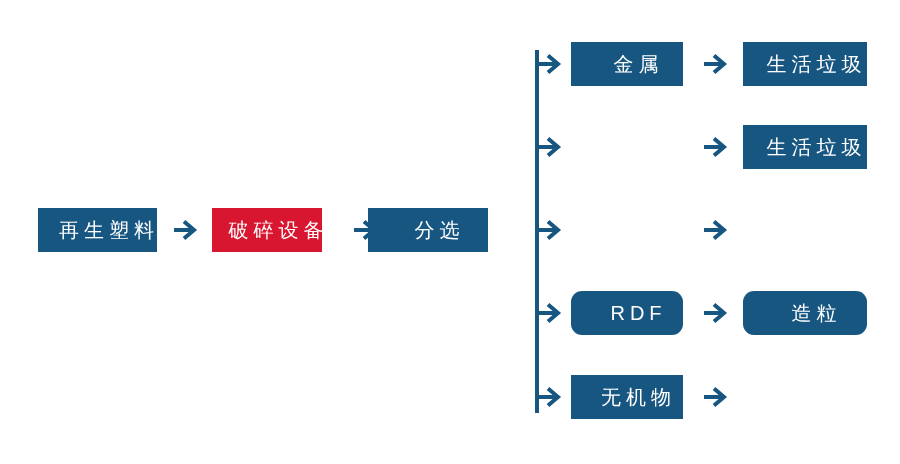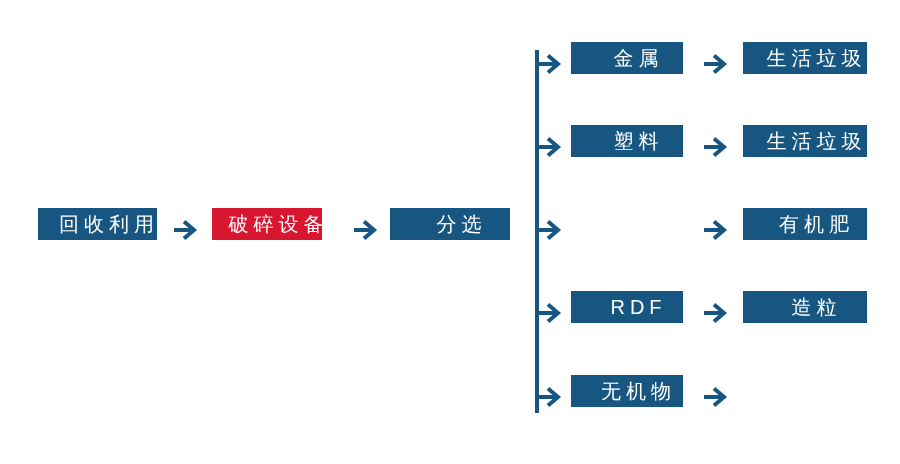--- a/index.html
+++ b/index.html
@@ -14,49 +14,49 @@
   }
   .canvas {
     position: relative;
     width: 900px;
     height: 464px;
     background: #ffffff;
     overflow: hidden;
   }
   .node {
     position: absolute;
-    height: 32px;
+    height: 44px;
     display: flex;
     align-items: center;
     justify-content: center;
     color: var(--text);
     font-size: 20px;
     font-weight: 500;
     letter-spacing: 5px;
     padding-left: 23px; 
     box-sizing: border-box;
     white-space: nowrap;
   }
   .blue { background: var(--blue); }
   .red  { background: var(--red); }
 
   
   .node-source   { left: 38px;  top: 208px; width: 119px; }
   .node-crusher  { left: 212px; top: 208px; width: 110px; }
-  .node-sorting  { left: 390px; top: 208px; width: 120px; font-family: Liberation Serif, serif; }
+  .node-sorting  { left: 368px; top: 208px; width: 120px; font-family: Liberation Serif, serif; }
 
   
   .col-category { left: 571px; width: 112px; }
   .col-outcome  { left: 743px; width: 124px; }
 
   
   .rt1 { top: 42px; }
   .rt2 { top: 125px; }
   .rt3 { top: 208px; }
-  .rt4 { top: 291px; }
+  .rt4 { top: 291px; border-radius: 11px; }
   .rt5 { top: 375px; }
 
   
   .trunk {
     position: absolute;
     left: 535px;
     top: 50px;
     width: 4px;
     height: 363px;
     background: var(--blue);
@@ -78,21 +78,21 @@
   .ax-main1  { left: 172px; top: 218px; }
   .ax-main2  { left: 352px; top: 218px; }
   .ax-branch { left: 536px; }
   .ax-mid    { left: 702px; }
 </style>
 </head>
 <body>
 
 <div class="canvas">
 
-  <div class="node blue node-source">回收利用</div>
+  <div class="node blue node-source">再生塑料</div>
 
   <span class="arrow ax-main1">
     <svg viewBox="0 0 26 24" width="26" height="24" aria-hidden="true">
       <path d="M2 12 H21 M12 3.5 L22 12 L12 20.5" fill="none" stroke="currentColor" stroke-width="4"></path>
     </svg>
   </span>
 
   <div class="node red node-crusher">破碎设备</div>
 
   <span class="arrow ax-main2">
@@ -116,39 +116,37 @@
       <path d="M2 12 H21 M12 3.5 L22 12 L12 20.5" fill="none" stroke="currentColor" stroke-width="4"></path>
     </svg>
   </span>
   <div class="node blue col-outcome rt1">生活垃圾</div>
 
   <span class="arrow ax-branch at2">
     <svg viewBox="0 0 26 24" width="26" height="24" aria-hidden="true">
       <path d="M0 12 H21 M12 3.5 L22 12 L12 20.5" fill="none" stroke="currentColor" stroke-width="4"></path>
     </svg>
   </span>
-  <div class="node blue col-category rt2">塑料</div>
   <span class="arrow ax-mid at2">
     <svg viewBox="0 0 26 24" width="26" height="24" aria-hidden="true">
       <path d="M2 12 H21 M12 3.5 L22 12 L12 20.5" fill="none" stroke="currentColor" stroke-width="4"></path>
     </svg>
   </span>
   <div class="node blue col-outcome rt2">生活垃圾</div>
 
   <span class="arrow ax-branch at3">
     <svg viewBox="0 0 26 24" width="26" height="24" aria-hidden="true">
       <path d="M0 12 H21 M12 3.5 L22 12 L12 20.5" fill="none" stroke="currentColor" stroke-width="4"></path>
     </svg>
   </span>
   <span class="arrow ax-mid at3">
     <svg viewBox="0 0 26 24" width="26" height="24" aria-hidden="true">
       <path d="M2 12 H21 M12 3.5 L22 12 L12 20.5" fill="none" stroke="currentColor" stroke-width="4"></path>
     </svg>
   </span>
-  <div class="node blue col-outcome rt3">有机肥</div>
 
   <span class="arrow ax-branch at4">
     <svg viewBox="0 0 26 24" width="26" height="24" aria-hidden="true">
       <path d="M0 12 H21 M12 3.5 L22 12 L12 20.5" fill="none" stroke="currentColor" stroke-width="4"></path>
     </svg>
   </span>
   <div class="node blue col-category rt4">RDF</div>
   <span class="arrow ax-mid at4">
     <svg viewBox="0 0 26 24" width="26" height="24" aria-hidden="true">
       <path d="M2 12 H21 M12 3.5 L22 12 L12 20.5" fill="none" stroke="currentColor" stroke-width="4"></path>

